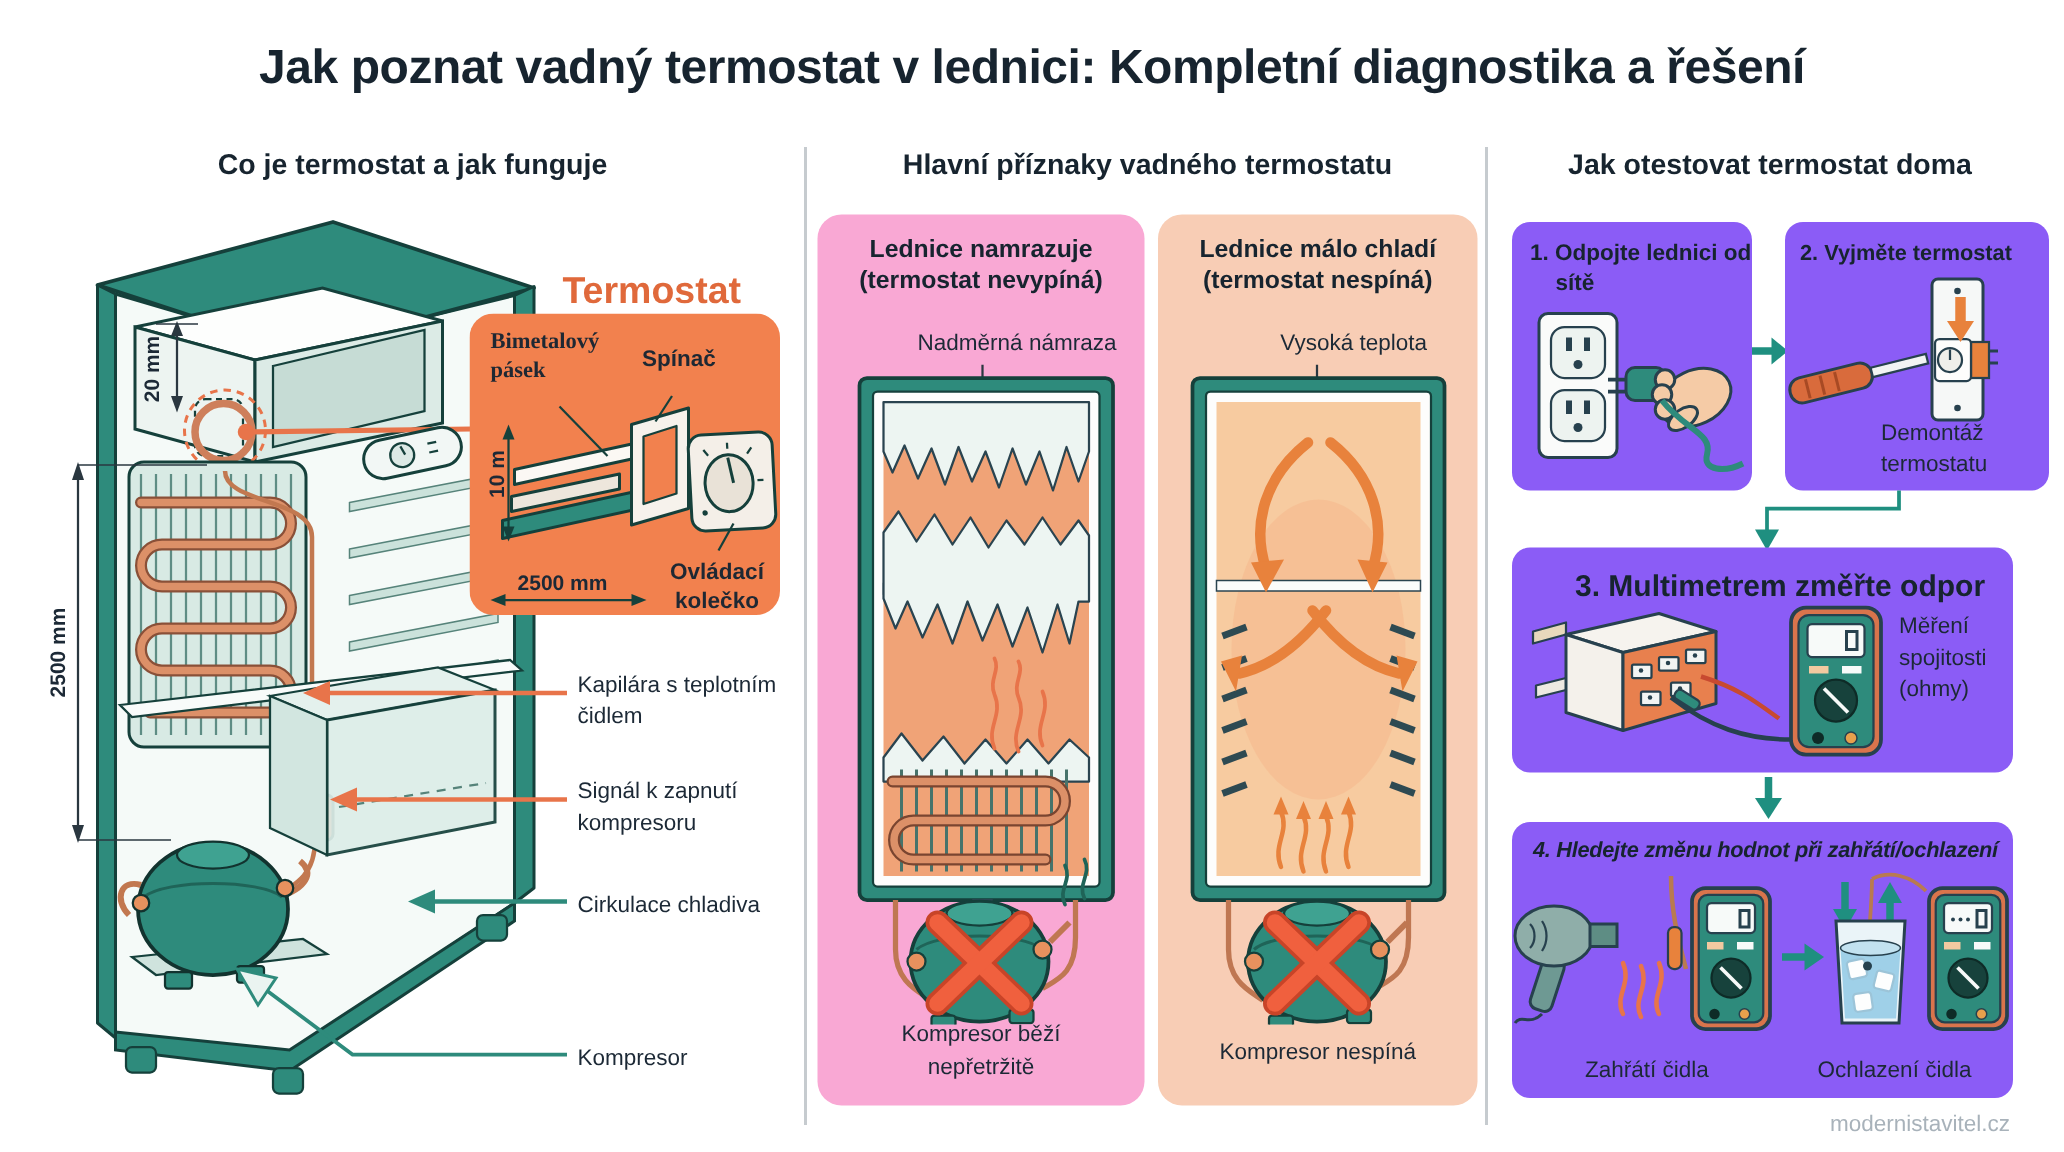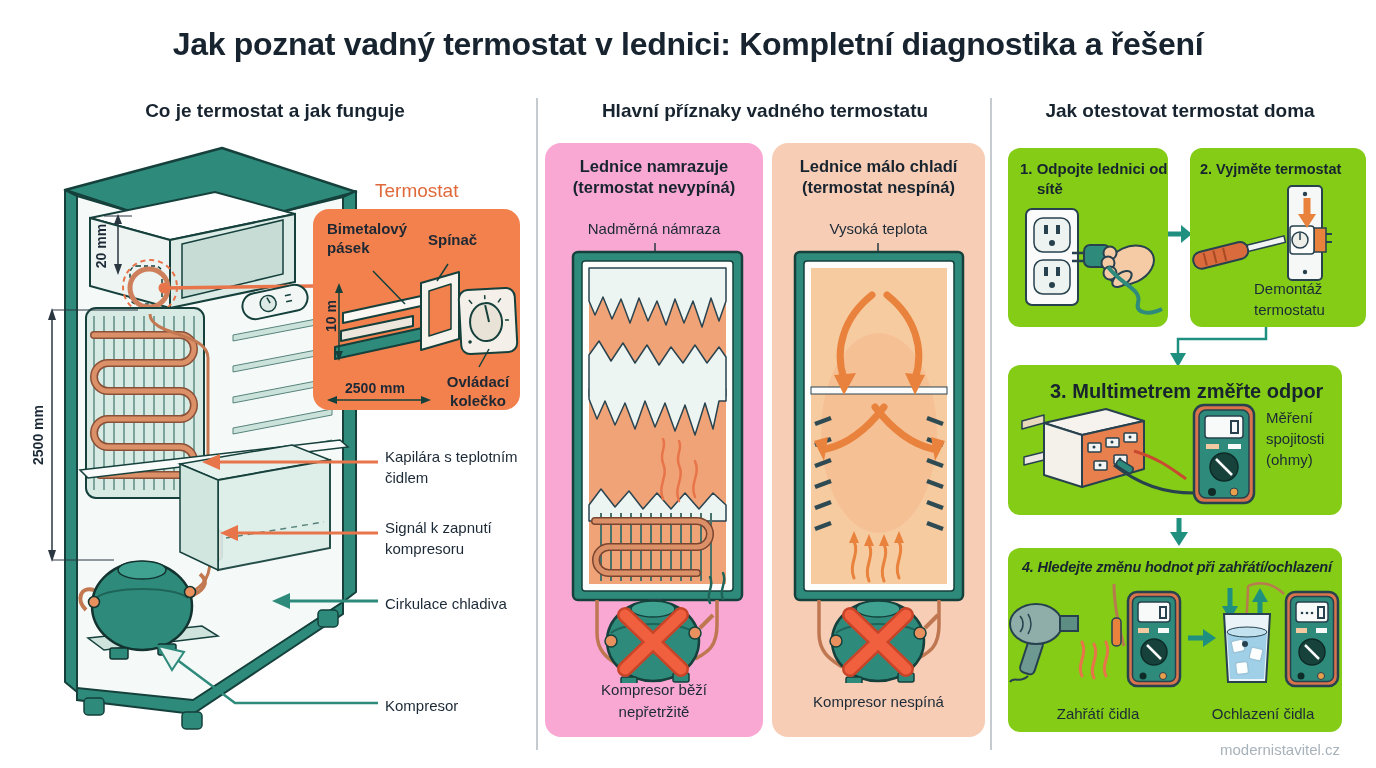--- a/index.html
+++ b/index.html
@@ -18,23 +18,23 @@
     top:100px;text-align:center;font-size:19px;font-weight:bold;color:#17242F;white-space:nowrap;
   }
   .divider{width:2px;background:#C6CBCF;top:98px;height:652px;}
   .lbl{font-size:15px;line-height:21px;color:#1C2936;}
   .pre{white-space:pre-line;}
   .rot{transform:rotate(-90deg);transform-origin:center center;text-align:center;font-size:14px;font-weight:600;}
   .panel{border-radius:16px;}
   .panel-title{
     left:0;width:100%;text-align:center;font-size:16.5px;font-weight:bold;line-height:21px;color:#17242F;white-space:pre-line;
   }
-  .panel-label{left:0;width:100%;text-align:center;font-size:15px;color:#1C2936;}
+  .panel-label{left:0;width:100%;text-align:center;font-size:15px;color:#1C2936;padding-left:24px;}
   .panel-caption{left:0;width:100%;text-align:center;font-size:15px;line-height:22px;color:#1C2936;white-space:pre-line;}
-  .step-panel{background:#84cc16;border-radius:12px;}
+  .step-panel{background:#8b5cf6;border-radius:12px;}
   .step-title{font-size:15px;font-weight:bold;line-height:20px;color:#17242F;}
   .hang{padding-left:17px;text-indent:-17px;}
   .watermark{font-size:15px;color:#A8B2BA;text-align:right;}
   .callout-lbl{font-size:15px;font-weight:600;line-height:19px;color:#1E2833;}
   svg{display:block;}
 </style>
 </head>
 <body>
 
 <div class="abs main-title">Jak poznat vadný termostat v lednici: Kompletní diagnostika a řešení</div>
@@ -167,21 +167,21 @@
     <line x1="348" y1="461" x2="254" y2="461" stroke="#2E8B7C" stroke-width="3"></line>
     <polygon points="242,461 260,453 260,469" fill="#2E8B7C"></polygon>
     <polyline points="348,563 205,563 142,516" fill="none" stroke="#2E8B7C" stroke-width="2.5"></polyline>
     <polygon points="128,506 154,512 142,530" fill="#EAF4F1" stroke="#2E8B7C" stroke-width="2"></polygon>
   </g>
 </svg>
 
 <div class="abs rot" style="left:0px;top:427px;width:76px;height:16px;">2500 mm</div>
 <div class="abs rot" style="left:63px;top:238px;width:76px;height:16px;">20 mm</div>
 
-<div class="abs" style="left:375px;top:180px;font-size:19px;font-weight:normal;color:#E0693B;">Termostat</div>
+<div class="abs" style="left:375px;top:180px;font-size:25px;font-weight:bold;color:#E0693B;">Termostat</div>
 
 <svg class="abs" style="left:313px;top:209px;" width="207" height="201" viewBox="0 0 207 201">
   <rect x="0" y="0" width="207" height="201" rx="16" fill="#F2814E"></rect>
   <g stroke-linejoin="round">
     <polygon points="22,138 132,114 132,126 22,150" fill="#2E8B7C" stroke="#15403B" stroke-width="2"></polygon>
     <polygon points="28,122 100,107 100,117 28,132" fill="#EDE6DC" stroke="#15403B" stroke-width="2"></polygon>
     <polygon points="30,104 122,84 122,94 30,114" fill="#FBF8F4" stroke="#15403B" stroke-width="2"></polygon>
     <polygon points="108,74 146,63 146,130 108,141" fill="#F6F2EC" stroke="#15403B" stroke-width="2"></polygon>
     <polygon points="116,82 138,75 138,120 116,127" fill="#F2814E" stroke="#15403B" stroke-width="1.5"></polygon>
     <g transform="rotate(-3 175 112)">
@@ -202,21 +202,21 @@
   </g>
   <g stroke="#15403B">
     <line x1="26" y1="80" x2="26" y2="146" stroke-width="1.5"></line>
     <polygon points="22,84 30,84 26,74" fill="#15403B" stroke="none"></polygon>
     <polygon points="22,142 30,142 26,152" fill="#15403B" stroke="none"></polygon>
     <line x1="20" y1="191" x2="112" y2="191" stroke-width="1.5"></line>
     <polygon points="24,187 24,195 14,191" fill="#15403B" stroke="none"></polygon>
     <polygon points="108,187 108,195 118,191" fill="#15403B" stroke="none"></polygon>
   </g>
 </svg>
-<div class="abs callout-lbl" style="left:327px;top:219px;width:104px;">Bimetalový pásek</div>
+<div class="abs callout-lbl" style="left:327px;top:219px;width:104px;font-family:Liberation Serif, serif;">Bimetalový pásek</div>
 <div class="abs callout-lbl" style="left:428px;top:230px;">Spínač</div>
 <div class="abs callout-lbl" style="left:436px;top:372px;width:84px;text-align:center;">Ovládací kolečko</div>
 <div class="abs" style="left:337px;top:380px;width:76px;text-align:center;font-size:14px;font-weight:600;">2500 mm</div>
 <div class="abs rot" style="left:293px;top:308px;width:76px;height:16px;">10 m</div>
 
 <div class="abs lbl" style="left:385px;top:446px;width:135px;">Kapilára s teplotním čidlem</div>
 <div class="abs lbl" style="left:385px;top:517px;width:145px;">Signál k zapnutí kompresoru</div>
 <div class="abs lbl" style="left:385px;top:593px;width:170px;">Cirkulace chladiva</div>
 <div class="abs lbl" style="left:385px;top:695px;width:140px;">Kompresor</div>
 

